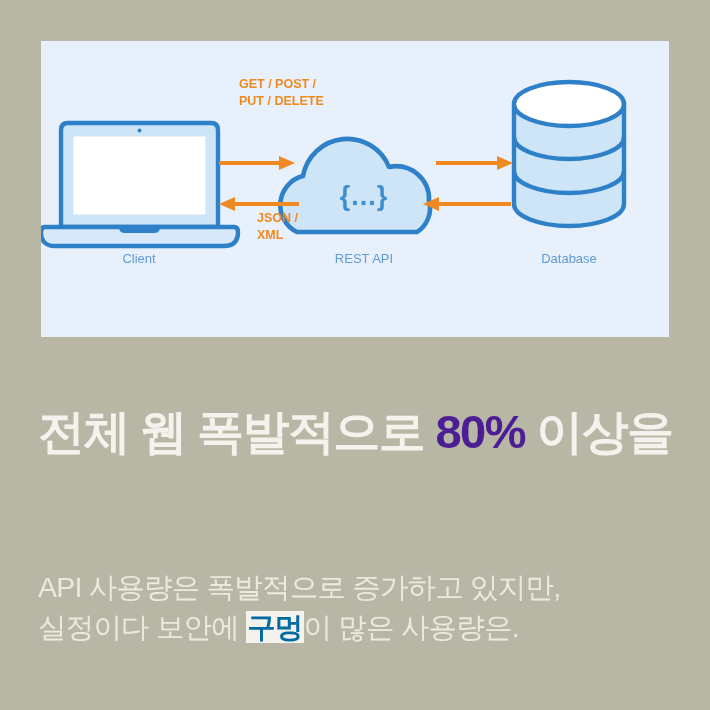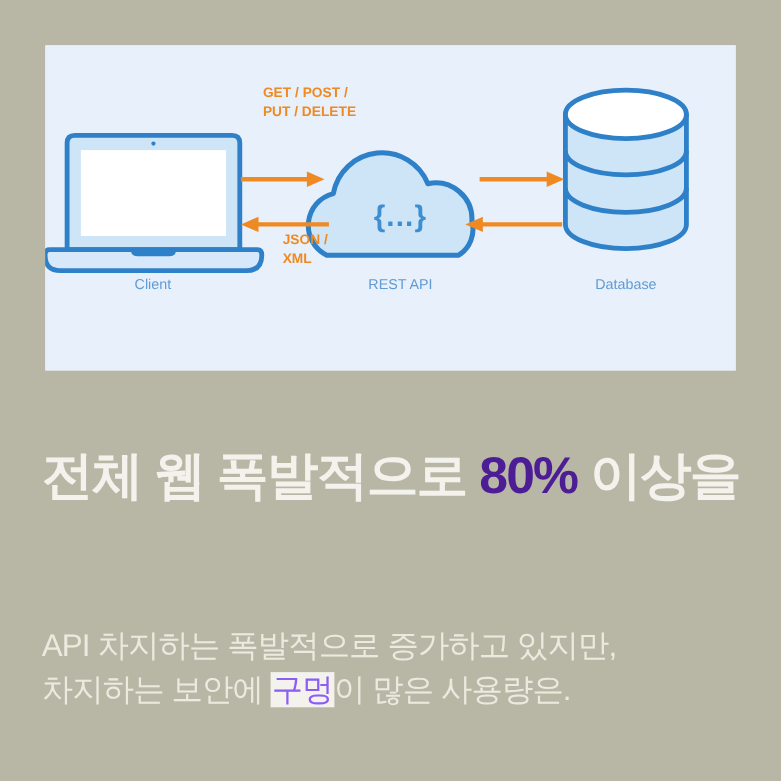--- a/index.html
+++ b/index.html
@@ -84,23 +84,24 @@
     line-height: 1.42;
     letter-spacing: -0.8px;
     color: #eceadf;
   }
   #body-copy .bc-line {
     display: block;
     white-space: nowrap;
   }
   #body-copy .bc-mark {
     background: #f3f2ec;
-    color: #8b5cf6;
+    color: #0369a1;
     padding: 0 1px;
     box-decoration-break: clone;
+    font-weight: bold;
     -webkit-box-decoration-break: clone;
   }
 </style>
 </head>
 <body>
 
 <div id="card">
 
   <div id="diagram-panel">
     <svg id="diagram-svg" viewBox="0 0 628 296">
@@ -164,17 +165,17 @@
         <line x1="396" y1="163" x2="470" y2="163" stroke="#ef8a22" stroke-width="4"></line>
         <polygon points="382,163 398,156 398,170" fill="#ef8a22"></polygon>
       </g>
 
     </svg>
   </div>
 
   <h1 id="headline"><span>전체 웹 폭발적으로 </span><span class="hl-accent">80%</span><span> 이상을</span><br></h1>
 
   <p id="body-copy">
-    <span class="bc-line">API 차지하는 폭발적으로 증가하고 있지만,</span>
-    <span class="bc-line"><span>차지하는 보안에 </span><span class="bc-mark">구멍</span><span>이 많은 사용량은.</span></span>
+    <span class="bc-line">API 사용량은 폭발적으로 증가하고 있지만,</span>
+    <span class="bc-line"><span>실정이다 보안에 </span><span class="bc-mark">구멍</span><span>이 많은 사용량은.</span></span>
   </p>
 
 </div>
 
 </body></html>

